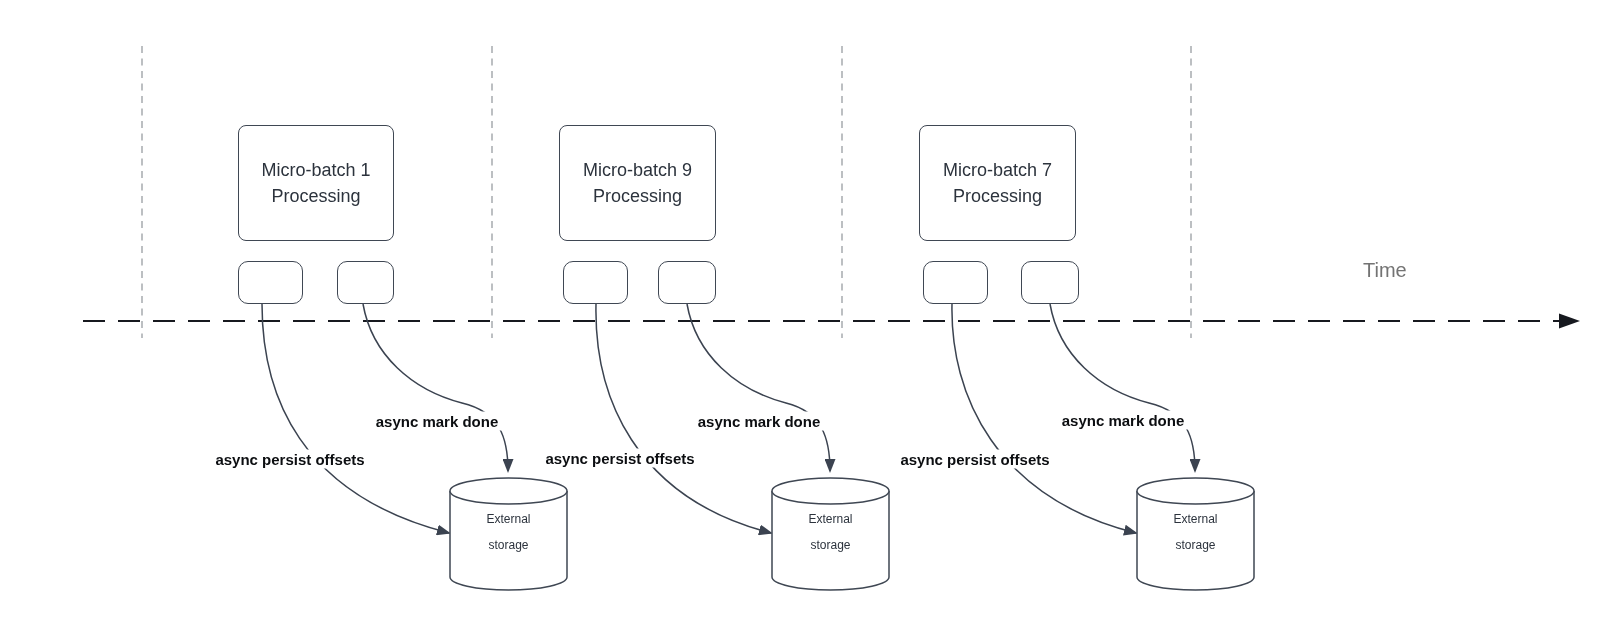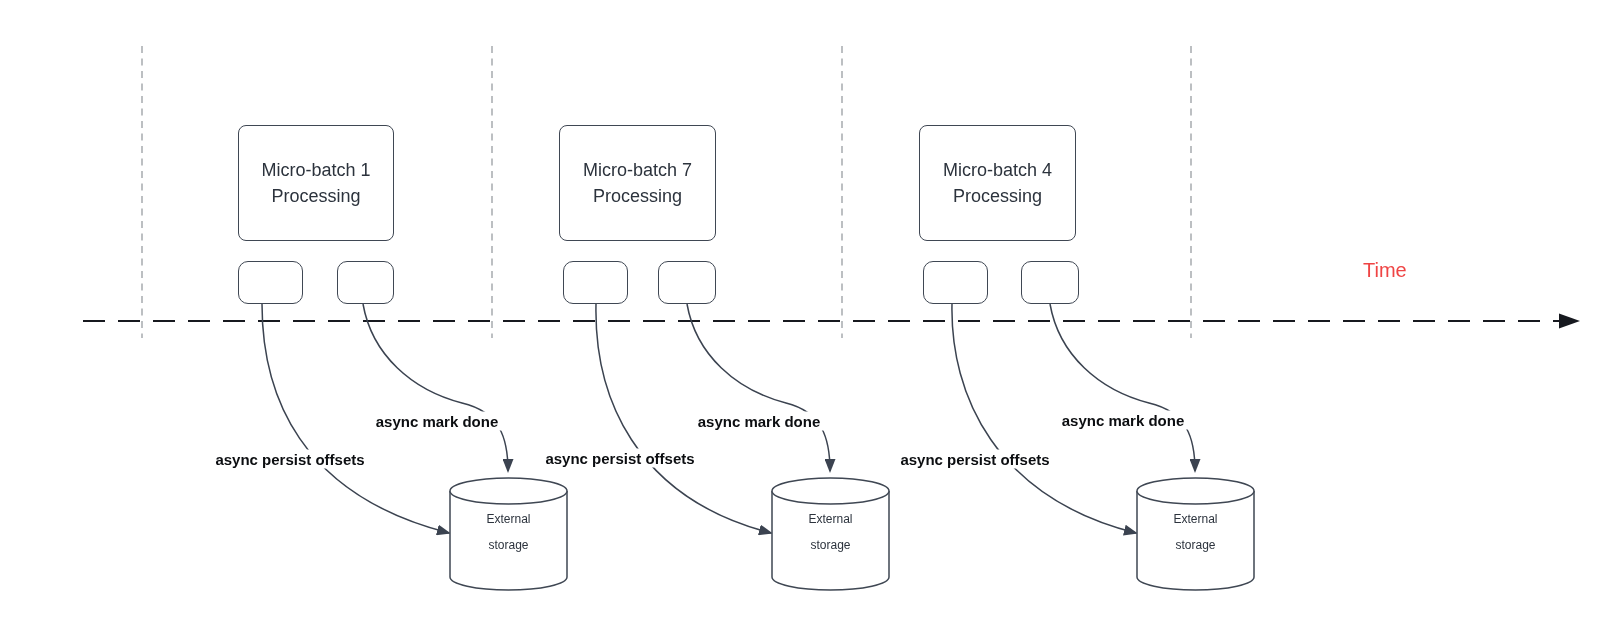--- a/index.html
+++ b/index.html
@@ -20,21 +20,21 @@
     position:absolute;transform:translate(-50%,-50%);
     background:#ffffff;padding:1px 4px;font-weight:bold;font-size:15px;
     color:#0c0e11;white-space:nowrap;margin-top:32px;
   }
   .cyltext{
     position:absolute;text-align:center;color:#2c333d;
     font-size:12px;line-height:26px;
   }
   .cyltext span{display:block;}
   .time{
-    position:absolute;font-size:20px;color:#ef4444;white-space:nowrap;
+    position:absolute;font-size:20px;color:#737373;white-space:nowrap;
   }
 </style>
 </head>
 <body>
 
 <div class="canvas">
 
   <svg class="layer" width="1600" height="642" viewBox="0 0 1600 642">
     <defs>
       <marker id="ah" markerUnits="userSpaceOnUse" markerWidth="14" markerHeight="11" refX="12" refY="5.5" orient="auto">
@@ -84,34 +84,34 @@
   <div class="box small" style="left:238px;top:261px;width:65px;height:43px"></div>
   <div class="box small" style="left:337px;top:261px;width:57px;height:43px"></div>
   <div class="lbl" style="left:290px;top:427px">async persist offsets</div>
   <div class="lbl" style="left:437px;top:389px">async mark done</div>
   <div class="cyltext" style="left:450px;top:506px;width:117px">
     <span>External</span>
     <span>storage</span>
   </div>
 
   <div class="box big" style="left:559px;top:125px;width:157px;height:116px">
-    <span>Micro-batch 7</span>
+    <span>Micro-batch 9</span>
     <span>Processing</span>
   </div>
   <div class="box small" style="left:563px;top:261px;width:65px;height:43px"></div>
   <div class="box small" style="left:658px;top:261px;width:58px;height:43px"></div>
   <div class="lbl" style="left:620px;top:426px">async persist offsets</div>
   <div class="lbl" style="left:759px;top:389px">async mark done</div>
   <div class="cyltext" style="left:772px;top:506px;width:117px">
     <span>External</span>
     <span>storage</span>
   </div>
 
   <div class="box big" style="left:919px;top:125px;width:157px;height:116px">
-    <span>Micro-batch 4</span>
+    <span>Micro-batch 7</span>
     <span>Processing</span>
   </div>
   <div class="box small" style="left:923px;top:261px;width:65px;height:43px"></div>
   <div class="box small" style="left:1021px;top:261px;width:58px;height:43px"></div>
   <div class="lbl" style="left:975px;top:427px">async persist offsets</div>
   <div class="lbl" style="left:1123px;top:388px">async mark done</div>
   <div class="cyltext" style="left:1137px;top:506px;width:117px">
     <span>External</span>
     <span>storage</span>
   </div>

